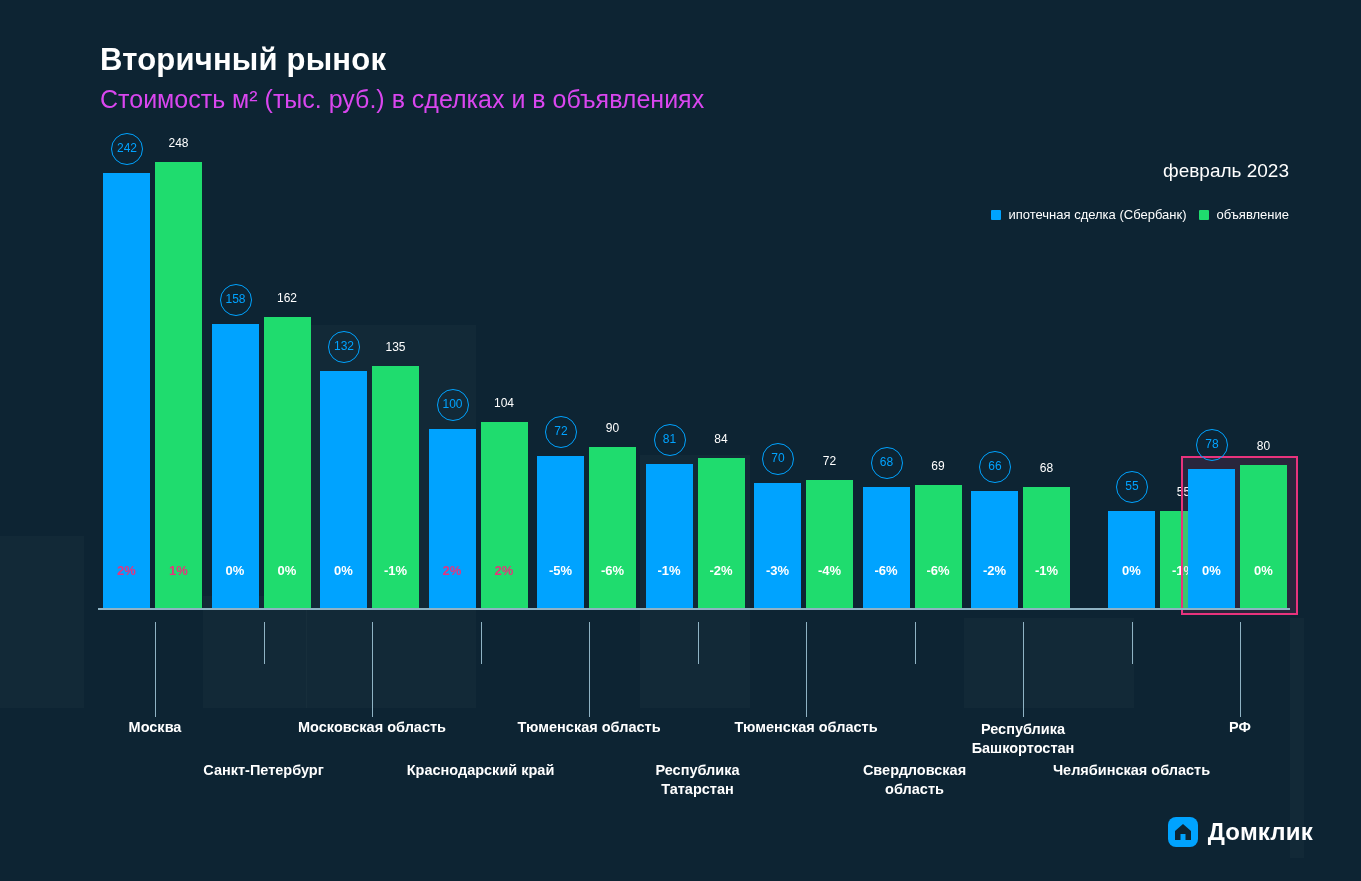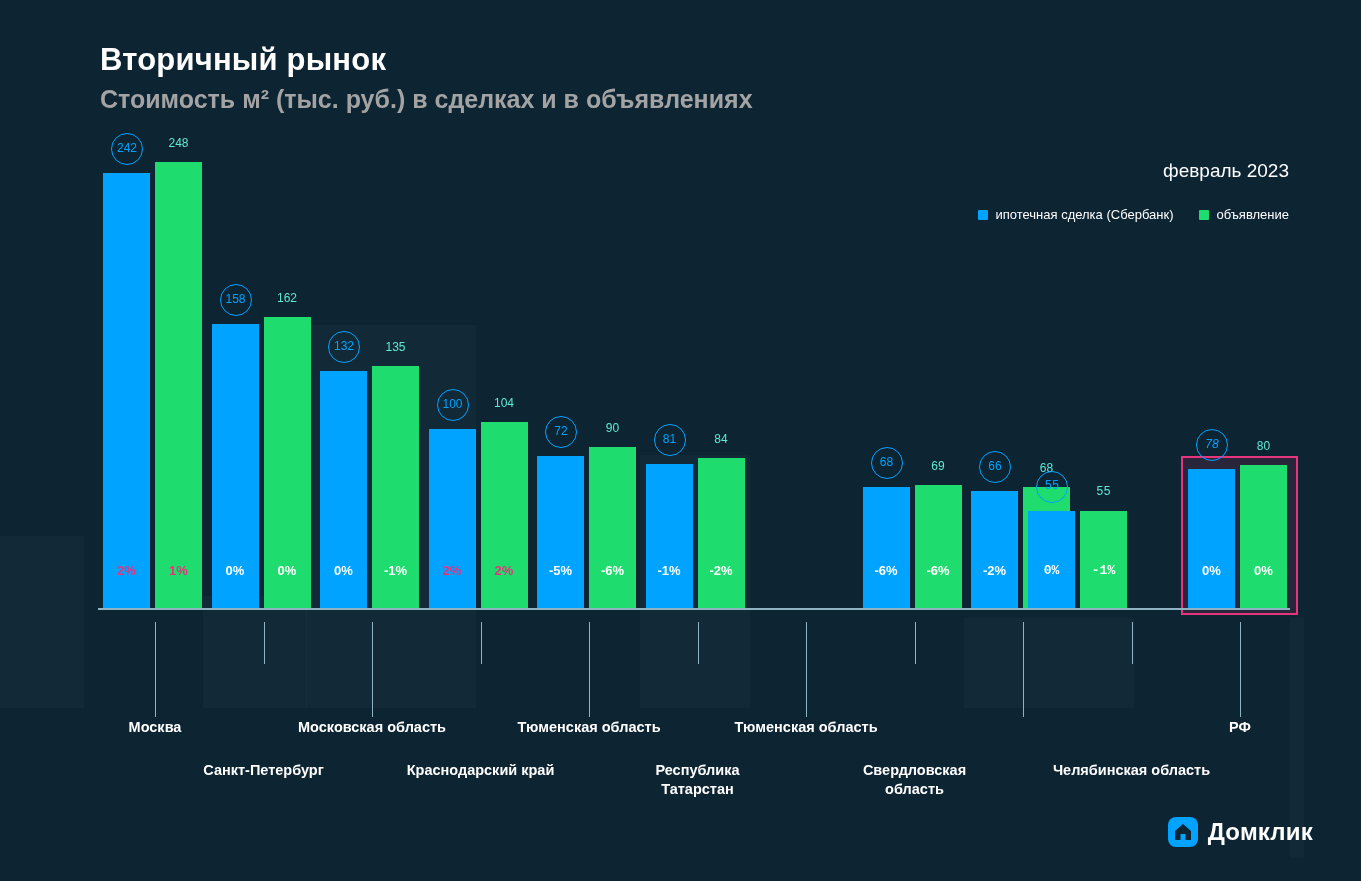--- a/index.html
+++ b/index.html
@@ -13,29 +13,29 @@
   }
   
   .bg-block{position:absolute;background:rgba(255,255,255,0.022);}
 
   .title{
     position:absolute;left:100px;top:42px;
     font-size:31px;font-weight:bold;letter-spacing:.2px;color:#ffffff;
   }
   .subtitle{
     position:absolute;left:100px;top:85px;
-    font-size:25px;font-weight:700;color:#a3a3a3;
+    font-size:25px;font-weight:400;color:#d946ef;
   }
   .period{
     position:absolute;right:72px;top:160px;
     font-size:19px;color:#ffffff;
   }
   .legend{
     position:absolute;right:72px;top:207px;
-    display:flex;align-items:center;gap:26px;font-size:13px;
+    display:flex;align-items:center;gap:13px;font-size:13px;
   }
   .legend-item{display:flex;align-items:center;gap:7px;}
   .legend-swatch{width:10px;height:10px;display:inline-block;border-radius:1px;}
 
   #plot{
     position:absolute;left:98px;top:140px;width:1192px;height:470px;
   }
   .axis{
     position:absolute;left:98px;top:608px;width:1192px;height:2px;background:#8fb3c4;
   }
@@ -47,21 +47,21 @@
   .hl-box{position:absolute;bottom:-5px;left:-7px;width:113px;border:2px solid #e8337d;
           background:rgba(232,51,125,0.13);}
 
   .val{
     position:absolute;font-size:12px;text-align:center;width:47px;
   }
   .val.circ{
     color:#00a3ff;border:1.5px solid #00a3ff;border-radius:50%;
     width:30px;height:30px;line-height:28px;font-size:12px;
   }
-  .val.plain{color:#5eead4;}
+  .val.plain{color:#ffffff;}
 
   .pct{
     position:absolute;bottom:32px;font-size:13px;font-weight:bold;text-align:center;width:47px;
   }
   .pct.white{color:#ffffff;}
   .pct.pink{color:#e8337d;}
 
   .ticks{position:absolute;left:98px;top:612px;width:1192px;height:110px;}
   .tick{position:absolute;width:1px;background:#8fb3c4;}
 
@@ -142,49 +142,57 @@
       <div class="pct white" style="left: 52px;">-6%</div>
     </div>
     <div class="group" style="left: 547.5px; width: 108px; height: 470px;">
       <div class="bar deal" style="height: 146.423px;"></div>
       <div class="bar ad" style="height: 151.846px;"></div>
       <div class="val circ" style="bottom: 154.423px; left: 8px; text-align: center;">81</div>
       <div class="val plain" style="bottom: 163.846px; left: 52px; margin-top: 20px;">84</div>
       <div class="pct white" style="left: 0px;">-1%</div>
       <div class="pct white" style="left: 52px;">-2%</div>
     </div>
+    <div class="group" style="left: 656px; width: 108px; height: 470px;">
+      <div class="bar deal" style="height: 126.538px;"></div>
+      <div class="bar ad" style="height: 130.154px;"></div>
+      <div class="val circ" style="bottom: 134.538px; left: 8px; text-align: center;">70</div>
+      <div class="val plain" style="bottom: 142.154px; left: 52px;">72</div>
+      <div class="pct white" style="left: 0px;">-3%</div>
+      <div class="pct white" style="left: 52px;">-4%</div>
+    </div>
     <div class="group" style="left: 764.5px; width: 108px; height: 470px;">
       <div class="bar deal" style="height: 122.923px;"></div>
       <div class="bar ad" style="height: 124.731px;"></div>
       <div class="val circ" style="bottom: 130.923px; left: 8px; text-align: center;">68</div>
       <div class="val plain" style="bottom: 136.731px; left: 52px;">69</div>
       <div class="pct white" style="left: 0px;">-6%</div>
       <div class="pct white" style="left: 52px;">-6%</div>
     </div>
     <div class="group" style="left: 873px; width: 108px; height: 470px;">
       <div class="bar deal" style="height: 119.308px;"></div>
       <div class="bar ad" style="height: 122.923px;"></div>
       <div class="val circ" style="bottom: 127.308px; left: 8px; text-align: center;">66</div>
       <div class="val plain" style="bottom: 134.923px; left: 52px;">68</div>
       <div class="pct white" style="left: 0px;">-2%</div>
       <div class="pct white" style="left: 52px;">-1%</div>
     </div>
-    <div class="group" style="left: 930px; width: 108px; height: 470px; font-family: Liberation Mono, monospace;">
+    <div class="group" style="left: 1010px; width: 108px; height: 470px;">
       <div class="bar deal" style="height: 99.4231px;"></div>
       <div class="bar ad" style="height: 99.4231px;"></div>
       <div class="val circ" style="bottom: 107.423px; left: 8px; text-align: center;">55</div>
       <div class="val plain" style="bottom: 111.423px; left: 52px;">55</div>
       <div class="pct white" style="left: 0px;">0%</div>
       <div class="pct white" style="left: 52px;">-1%</div>
     </div>
     <div class="group" style="left: 1090px; width: 108px; height: 470px;">
       <div class="hl-box" style="height: 154.615px; border-color: rgb(232, 51, 125);"></div>
       <div class="bar deal" style="height: 141px;"></div>
       <div class="bar ad" style="height: 144.615px;"></div>
-      <div class="val circ" style="bottom: 149px; left: 8px; text-align: center; font-style: italic;">78</div>
+      <div class="val circ" style="bottom: 149px; left: 8px; text-align: center;">78</div>
       <div class="val plain" style="bottom: 156.615px; left: 52px;">80</div>
       <div class="pct white" style="left: 0px;">0%</div>
       <div class="pct white" style="left: 52px;">0%</div>
     </div>
   </div>
 <div class="axis"></div>
 <div class="ticks" id="ticks">
     <div class="tick" style="left: 57px; top: 10px; height: 95px;"></div>
     <div class="tick" style="left: 165.5px; top: 10px; height: 42px;"></div>
     <div class="tick" style="left: 274px; top: 10px; height: 95px;"></div>
@@ -199,20 +207,21 @@
   </div>
 <div class="labels" id="labels">
     <div class="cat-label" style="left: 75px; width: 160px; top: 18px;">Москва</div>
     <div class="cat-label" style="left: 183.5px; width: 160px; top: 61px;">Санкт-Петербург</div>
     <div class="cat-label" style="left: 292px; width: 160px; top: 18px;">Московская область</div>
     <div class="cat-label" style="left: 400.5px; width: 160px; top: 61px;">Краснодарский край</div>
     <div class="cat-label" style="left: 509px; width: 160px; top: 18px;">Тюменская область</div>
     <div class="cat-label" style="left: 617.5px; width: 160px; top: 61px;">Республика Татарстан</div>
     <div class="cat-label" style="left: 726px; width: 160px; top: 18px;">Тюменская область</div>
     <div class="cat-label" style="left: 834.5px; width: 160px; top: 61px;">Свердловская область</div>
+    <div class="cat-label" style="left: 943px; width: 160px; top: 20px;">Республика Башкортостан</div>
     <div class="cat-label" style="left: 1051.5px; width: 160px; top: 61px;">Челябинская область</div>
     <div class="cat-label" style="left: 1160px; width: 160px; top: 18px;">РФ</div>
   </div>
 
 <div class="brand">
   <svg width="30" height="30" viewBox="0 0 30 30">
     <rect x="0" y="0" width="30" height="30" rx="8" fill="#00a3ff"></rect>
     <path d="M15 7 L23 14 L23 23 L17.5 23 L17.5 17 L12.5 17 L12.5 23 L7 23 L7 14 Z" fill="#0d2433"></path>
   </svg>
   <span class="brand-text">Домклик</span>

